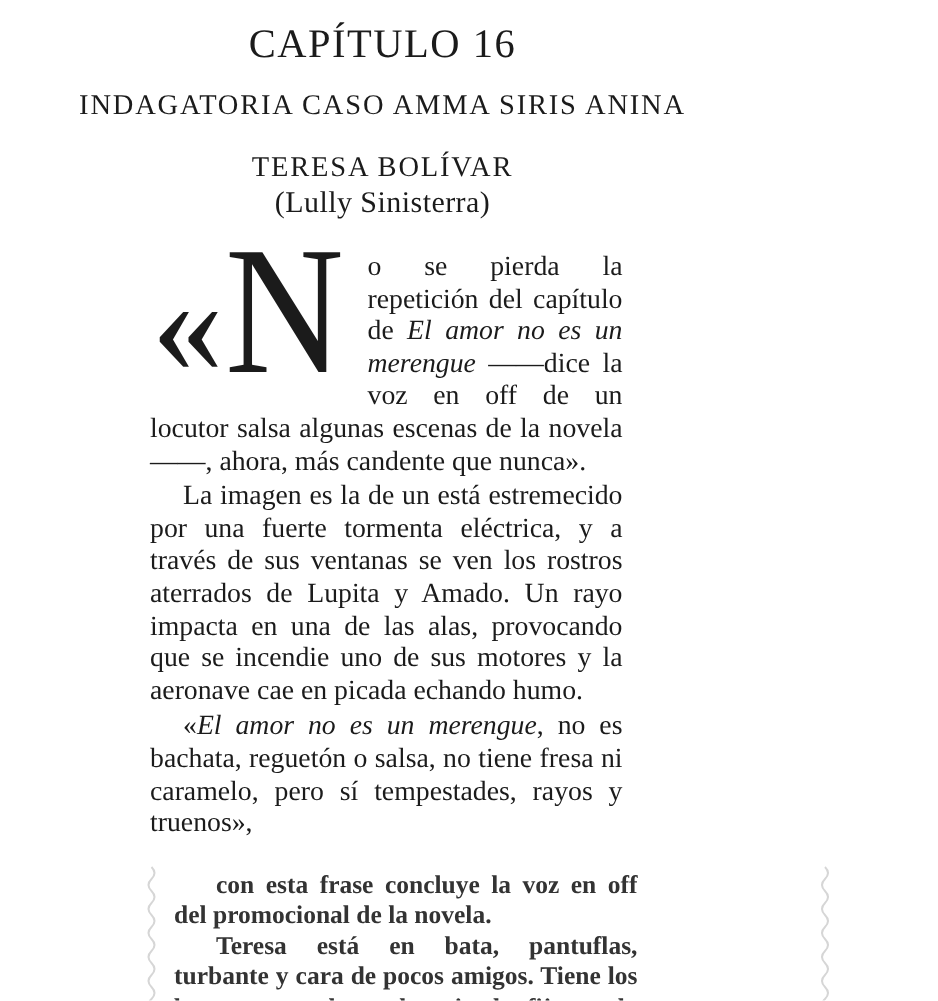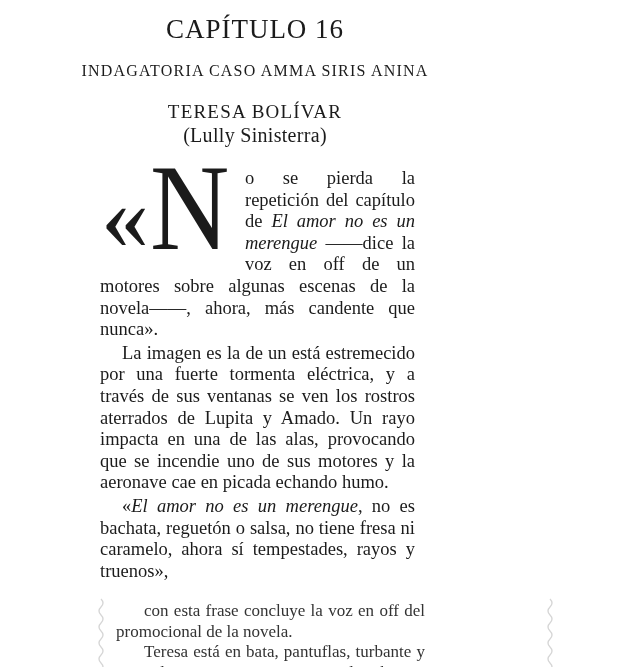--- a/index.html
+++ b/index.html
@@ -14,21 +14,21 @@
     background:var(--bg);
     font-family:"Liberation Serif", serif;
     color:var(--text);
     overflow:hidden;
   }
   .page{width:510px;height:667px;position:relative;background:var(--bg);}
 
   
   .heading{text-align:center;color:var(--text);font-weight:normal;}
   .chapter-title{padding-top:14px;font-size:27px;letter-spacing:1px;line-height:31px;}
-  .case-title{margin-top:14px;font-size:16px;letter-spacing:1.2px;line-height:23px;}
+  .case-title{margin-top:14px;font-size:19px;letter-spacing:1.2px;line-height:23px;}
   .name-title{margin-top:18px;font-size:19px;letter-spacing:1.2px;line-height:23px;}
   .byline{margin-top:0;font-size:20px;font-weight:normal;line-height:24px;letter-spacing:.3px;}
 
   
   .body-text{
     margin:21px 95px 0 100px;
     font-size:18.5px;
     line-height:21.6px;
     text-align:justify;
     color:var(--text);
@@ -60,21 +60,21 @@
   
   .inset{
     position:relative;
     margin-top:11px;
     padding:8px 85px 16px 116px;
     font-size:17px;
     line-height:20.6px;
     text-align:justify;
     color:var(--inset-text);
   }
-  .inset p{margin:0;text-indent:28px;}
+  .inset p{margin:0;text-indent:28px;font-weight:bold;}
   .wave{position:absolute;top:5px;width:12px;height:192px;overflow:visible;}
   .wave.left{left:96px;}
   .wave.right{left:545px;}
   .wave path{fill:none;stroke:var(--edge);stroke-width:1.3;}
 </style>
 </head>
 <body>
 
 <div class="page">
 
@@ -85,26 +85,26 @@
   <h2 class="heading name-title">TERESA BOLÍVAR</h2>
 
   <div class="heading byline">(Lully Sinisterra)</div>
 
   <div class="body-text">
 
     <p class="opening">
       <span class="opening-cap">
         <span class="guillemet">«</span>
         <span class="dropcap-n">N</span>
-      </span><span><span>o se pierda la repetición del capítulo de </span><em>El amor no es un merengue</em><span> ——dice la voz en off de un motores sobre algunas escenas de la novela——, ahora, más candente que nunca».</span></span>
+      </span><span><span>o se pierda la repetición del capítulo de </span><em>El amor no es un merengue</em><span> ——dice la voz en off de un locutor salsa algunas escenas de la novela——, ahora, más candente que nunca».</span></span>
     </p>
 
     <p><span>La imagen es la de un está estremecido por una fuerte tormenta eléctrica, y a través de sus ventanas se ven los rostros aterrados de Lupita y Amado. Un rayo impacta en una de las alas, provocando que se incendie uno de sus motores y la aeronave cae en picada echando humo.</span></p>
 
-    <p><span>«</span><em>El amor no es un merengue</em><span>, no es bachata, reguetón o salsa, no tiene fresa ni caramelo, ahora sí tempestades, rayos y truenos»,</span></p>
+    <p><span>«</span><em>El amor no es un merengue</em><span>, no es bachata, reguetón o salsa, no tiene fresa ni caramelo, pero sí tempestades, rayos y truenos»,</span></p>
   </div>
 
   <div class="inset">
     <svg class="wave left" viewBox="0 0 12 192" aria-hidden="true">
         <path d="M5 1 q4 4 0 8 q-4 4 0 8 q4 4 0 8 q-4 4 0 8 q4 4 0 8 q-4 4 0 8 q4 4 0 8 q-4 4 0 8 q4 4 0 8 q-4 4 0 8 q4 4 0 8 q-4 4 0 8 q4 4 0 8 q-4 4 0 8 q4 4 0 8 q-4 4 0 8 q4 4 0 8 q-4 4 0 8 q4 4 0 8 q-4 4 0 8 q4 4 0 8 q-4 4 0 8 q4 4 0 8 q-4 4 0 8"></path>
       </svg>
     <svg class="wave right" viewBox="0 0 12 192" aria-hidden="true">
         <path d="M5 1 q4 4 0 8 q-4 4 0 8 q4 4 0 8 q-4 4 0 8 q4 4 0 8 q-4 4 0 8 q4 4 0 8 q-4 4 0 8 q4 4 0 8 q-4 4 0 8 q4 4 0 8 q-4 4 0 8 q4 4 0 8 q-4 4 0 8 q4 4 0 8 q-4 4 0 8 q4 4 0 8 q-4 4 0 8 q4 4 0 8 q-4 4 0 8 q4 4 0 8 q-4 4 0 8 q4 4 0 8 q-4 4 0 8"></path>
       </svg>
 

